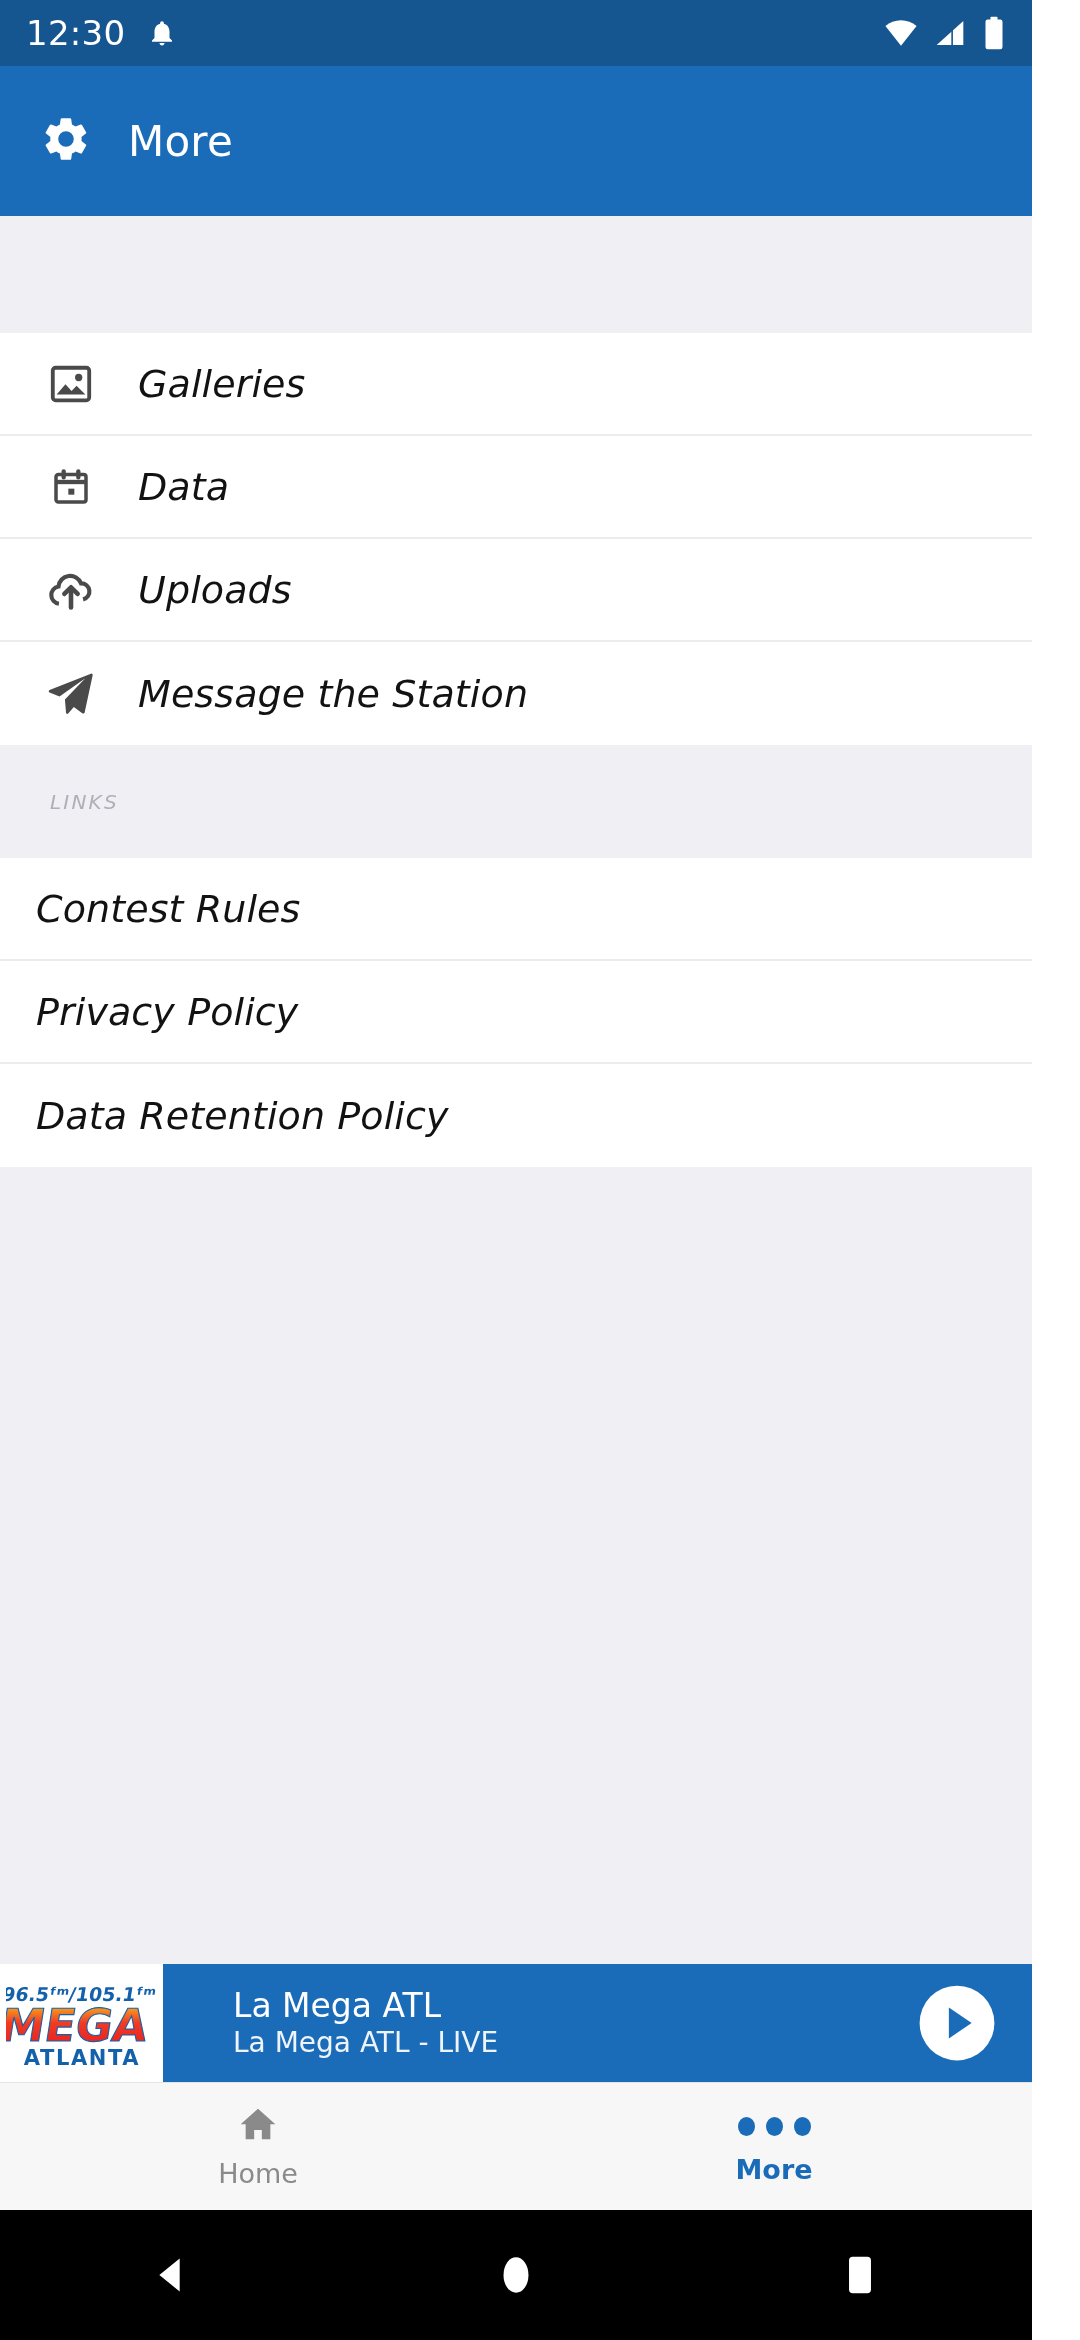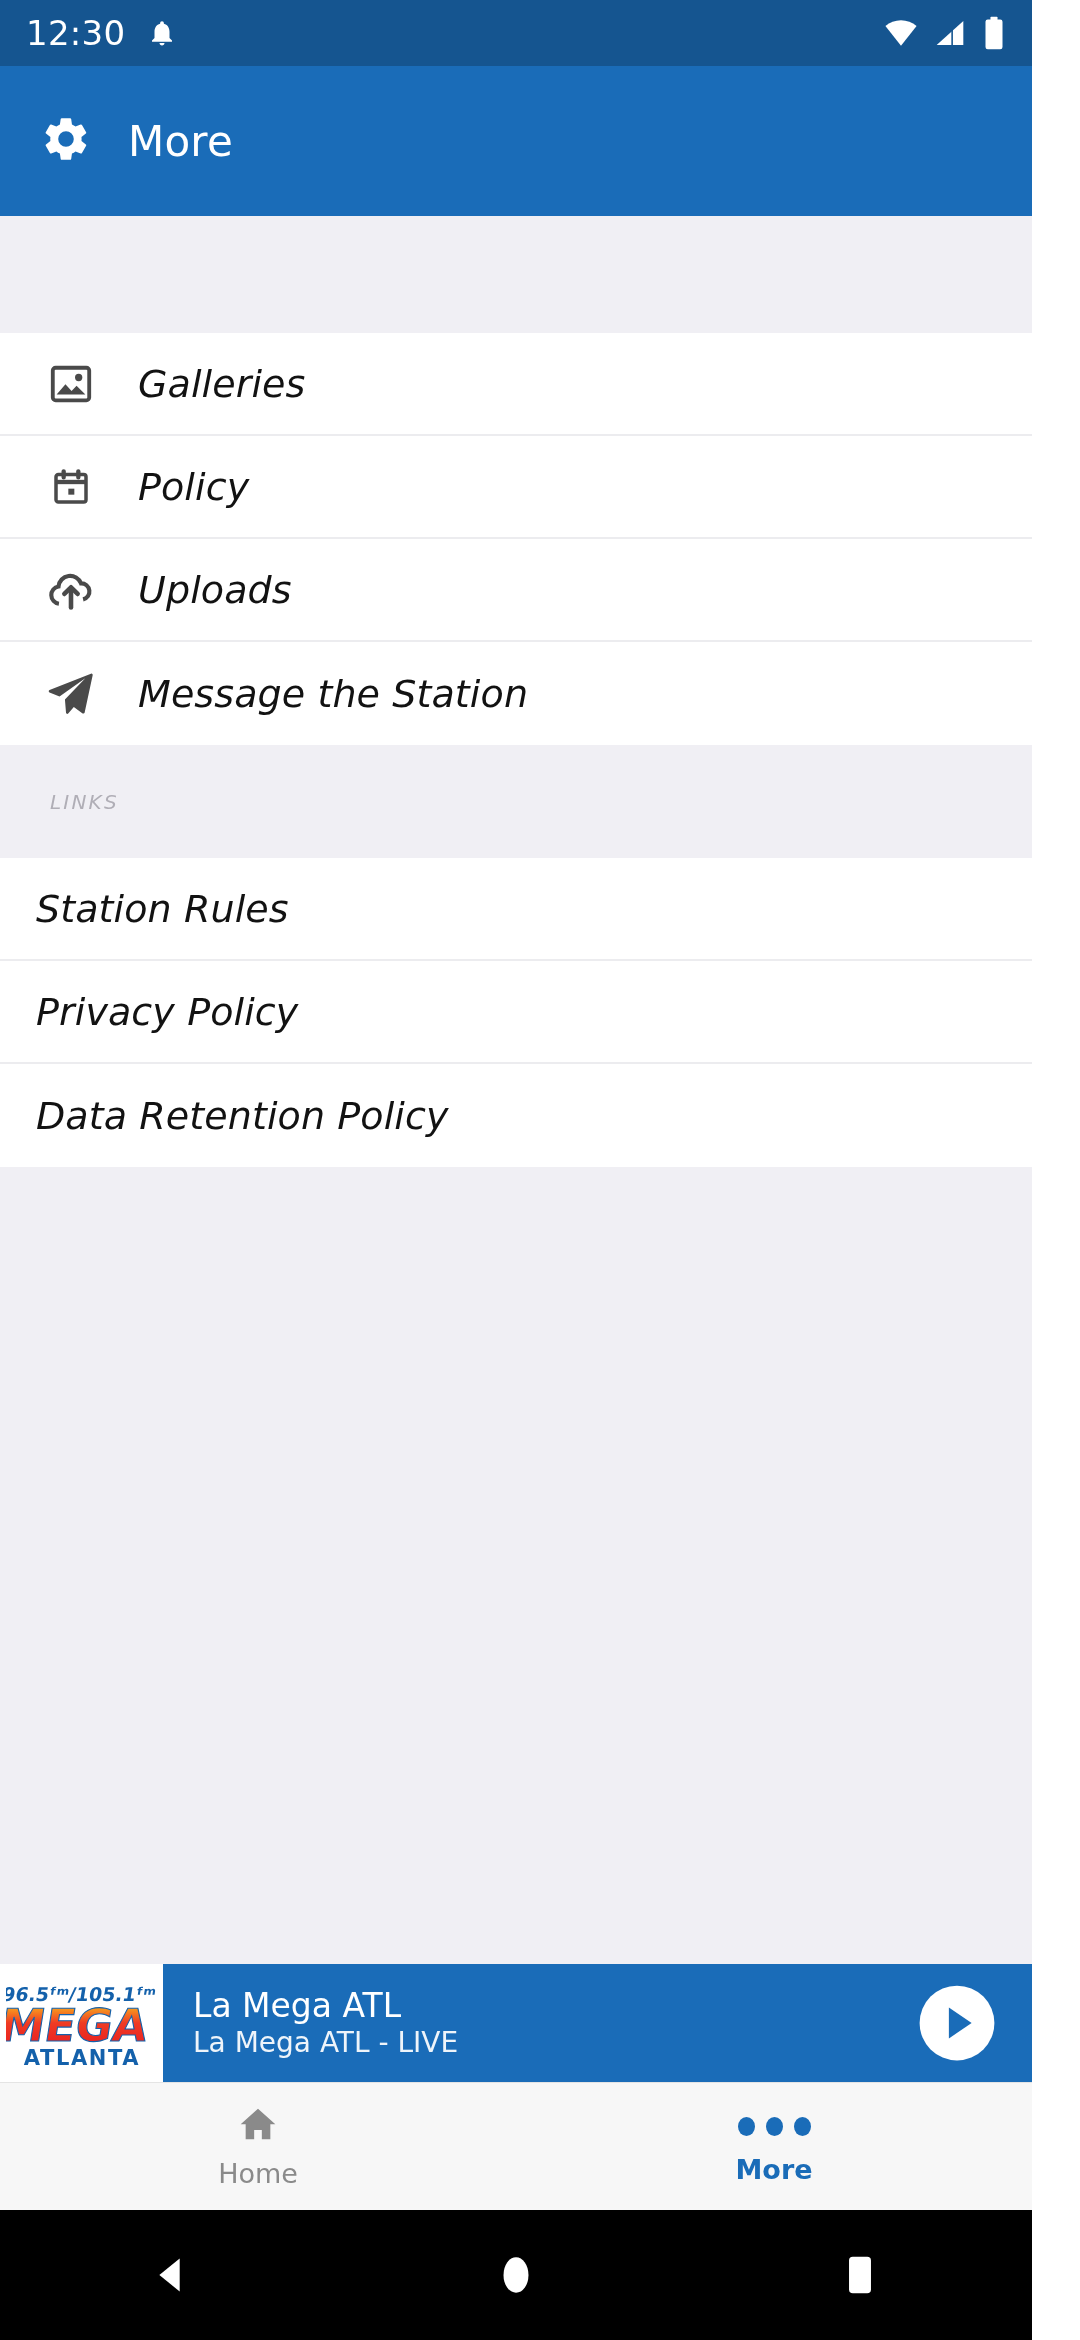--- a/index.html
+++ b/index.html
@@ -64,21 +64,21 @@
     background:#1a6cb8;
   }
   .player-logo{
     width:163px; flex:0 0 163px; background:#ffffff;
     display:flex; align-items:center; justify-content:center; position:relative;
     overflow:hidden;
   }
   .logo-wrap{ width:152px; height:96px; position:relative; }
   .player-meta{
     flex:1 1 auto; display:flex; flex-direction:column; justify-content:center;
-    padding-left:30px; color:#ffffff; gap:4px;
+    padding-left:30px; color:#ffffff; gap:4px;margin-left:40px;
   }
   .player-title{ font-size:33px; line-height:1.05; }
   .player-sub{ font-size:28px; line-height:1.05; color:#eef4fa; }
   .player-btn{
     flex:0 0 150px; display:flex; align-items:center; justify-content:center;
   }
 
   
   .bottom-nav{
     flex:0 0 128px; height:128px; background:#f7f7f7;
@@ -165,21 +165,21 @@
 
       <div class="row">
         <span class="row-icon">
           <svg width="40" height="40" viewBox="0 0 24 24" fill="none" stroke="#4a4a4a" stroke-width="2.1">
             <rect x="3" y="4.5" width="18" height="16.5" rx="1.4"></rect>
             <path d="M3.4 9h17.2" stroke-width="2.6"></path>
             <path d="M7.6 2.6v3.6M16.4 2.6v3.6" stroke-width="2.6" stroke-linecap="round"></path>
             <rect x="10.4" y="13" width="3.6" height="3.6" fill="#4a4a4a" stroke="none"></rect>
           </svg>
         </span>
-        <span class="row-label">Policy</span>
+        <span class="row-label">Data</span>
       </div>
 
 
       <div class="row">
         <span class="row-icon">
           <svg width="50" height="50" viewBox="0 0 24 24" fill="none" stroke="#4a4a4a" stroke-width="2">
             <path d="M6.2 18.6A4.2 4.2 0 0 1 6 10.3a5.6 5.6 0 0 1 10.8-1.5 3.9 3.9 0 0 1 1 7.7"></path>
             <path d="M12 20.4V11" stroke-width="2.2" stroke-linecap="round"></path>
             <path d="M8.8 13.9L12 10.7l3.2 3.2" stroke-width="2.2" stroke-linecap="round" stroke-linejoin="round"></path>
           </svg>
@@ -197,21 +197,21 @@
       </div>
 
     </div>
 
     <div class="section-head">
       <span class="section-head-label">LINKS</span>
     </div>
 
     <div class="list-block">
       <div class="row no-icon">
-        <span class="row-label">Station Rules</span>
+        <span class="row-label">Contest Rules</span>
       </div>
       <div class="row no-icon">
         <span class="row-label">Privacy Policy</span>
       </div>
       <div class="row no-icon">
         <span class="row-label">Data Retention Policy</span>
       </div>
     </div>
 
     <div class="spacer-bottom"></div>

